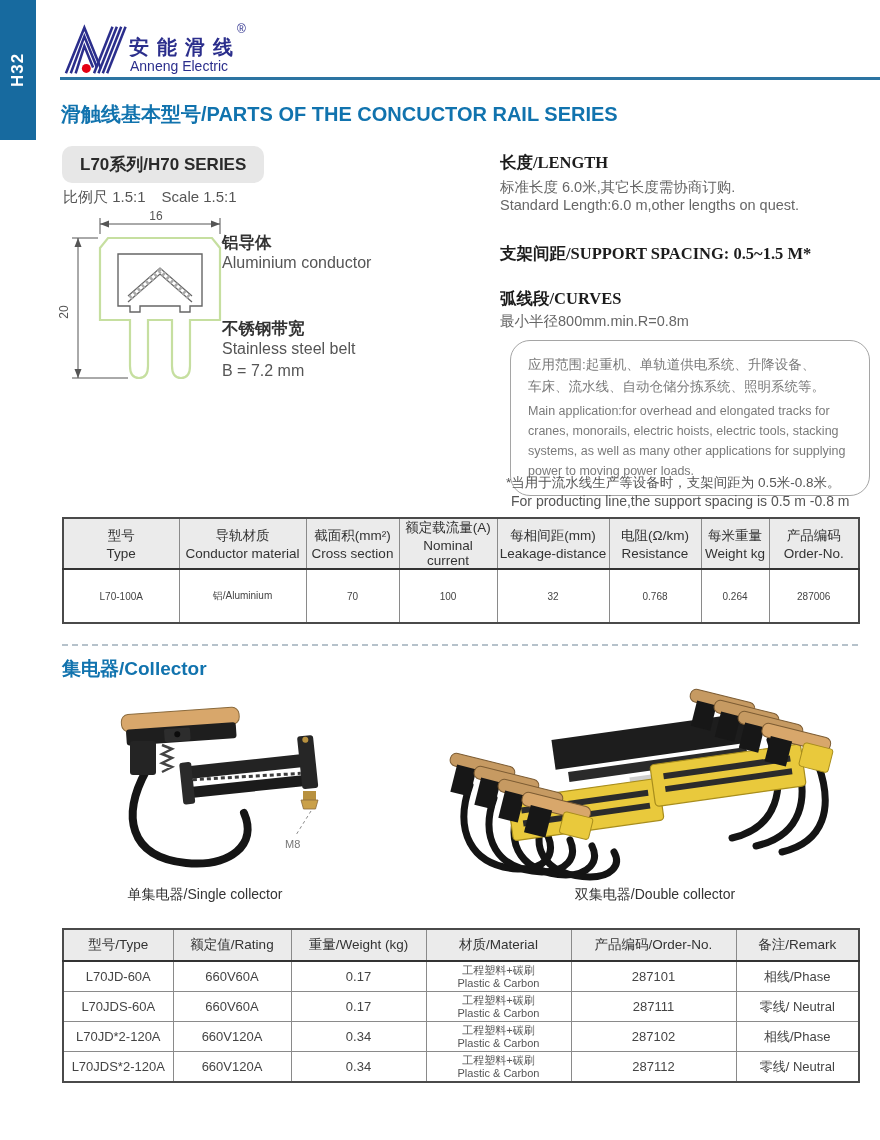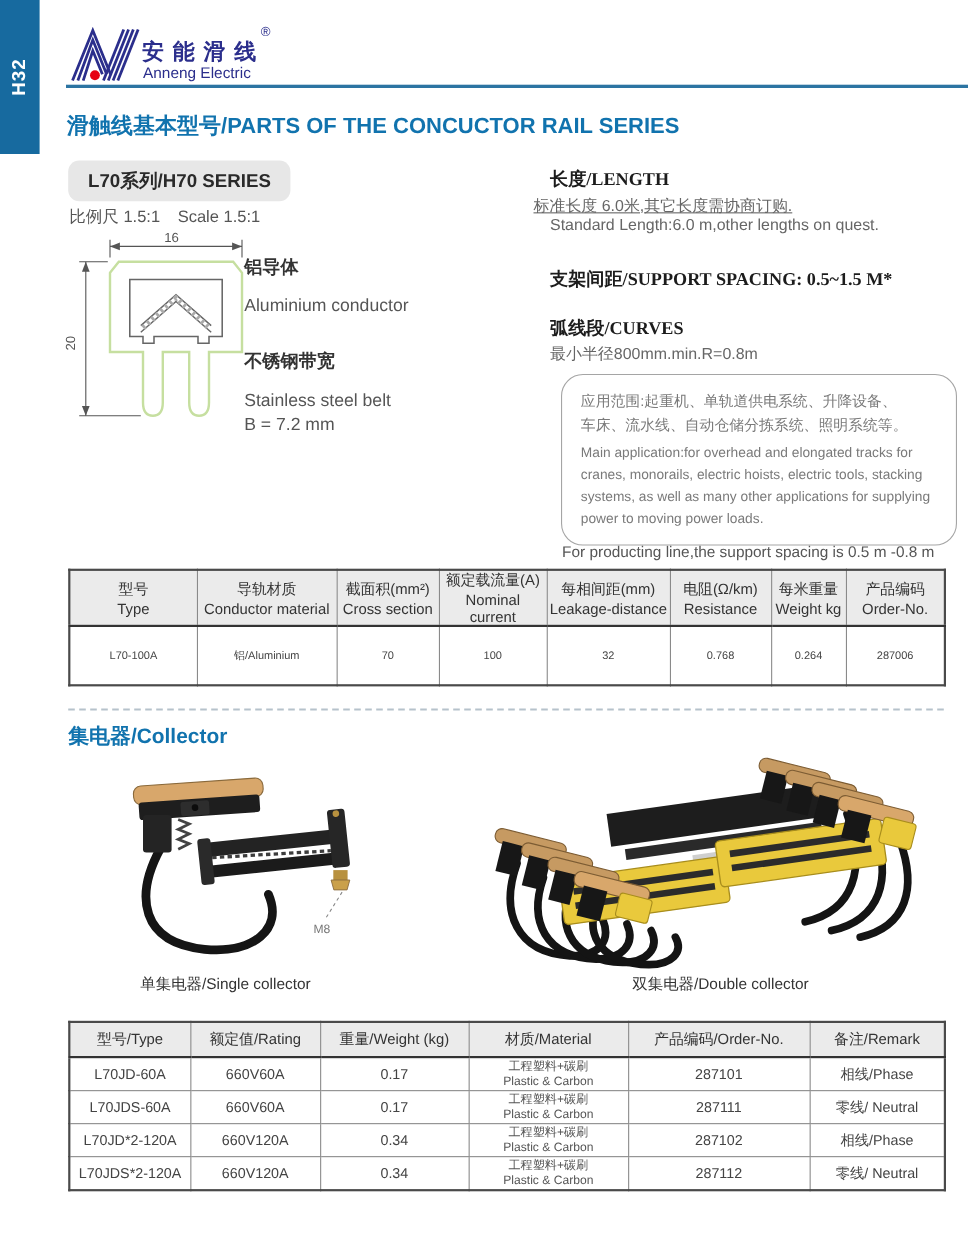--- a/index.html
+++ b/index.html
@@ -28,21 +28,21 @@
   .page-title { left:61px; top:101px; color:#1173ae; font-size:20px; font-weight:bold; }
 
   .series-badge {
     left:62px; top:146px; background:#e7e7e7; border-radius:10px;
     padding:7px 18px; font-size:17px; font-weight:bold; color:#2a2a2a;
   }
   .scale-note { left:63px; top:188px; font-size:15px; color:#555; }
   .scale-note span { margin-right:16px; }
 
   .lbl-cn { font-size:16.5px; font-weight:bold; color:#333; }
-  .lbl-en { font-size:16px; color:#555;margin-top:16px; }
+  .lbl-en { font-size:16px; color:#555; }
 
   .spec-head { font-size:16.5px; font-weight:bold; color:#1c1c1c;font-family:Liberation Serif, serif; }
   .spec-line { font-size:14.5px; color:#666; }
 
   .app-box {
     left:510px; top:340px; width:324px; border:1.5px solid #a5a5a5;
     border-radius:20px; padding:13px 17px; color:#7a7a7a;
   }
   .app-box .cn { font-size:13.5px; line-height:1.65; }
   .app-box .en { font-size:12.5px; line-height:1.62; margin-top:2px; }
@@ -128,32 +128,33 @@
     <polyline points="78,90 108,63 138,90" fill="none" stroke="#aaa" stroke-width="5" stroke-dasharray="2.5 3"></polyline>
   </svg>
 
   <div class="abs lbl-cn" style="left:222px; top:232px;">铝导体</div>
   <div class="abs lbl-en" style="left:222px; top:254px;">Aluminium conductor</div>
   <div class="abs lbl-cn" style="left:222px; top:318px;">不锈钢带宽</div>
   <div class="abs lbl-en" style="left:222px; top:340px;">Stainless steel belt</div>
   <div class="abs lbl-en" style="left:222px; top:362px;">B = 7.2 mm</div>
 
   <div class="abs spec-head" style="left:500px; top:152px;">长度/LENGTH</div>
-  <div class="abs spec-line" style="left:485px; top:178px;text-decoration:underline;">标准长度 6.0米,其它长度需协商订购.</div>
+  <div class="abs spec-line" style="left:500px; top:178px;">标准长度 6.0米,其它长度需协商订购.</div>
   <div class="abs spec-line" style="left:500px; top:197px;">Standard Length:6.0 m,other lengths on quest.</div>
   <div class="abs spec-head" style="left:500px; top:243px;">支架间距/SUPPORT SPACING: 0.5~1.5 M*</div>
   <div class="abs spec-head" style="left:500px; top:288px;">弧线段/CURVES</div>
   <div class="abs spec-line" style="left:500px; top:312px;">最小半径800mm.min.R=0.8m</div>
 
   <div class="abs app-box">
     <div class="cn">应用范围:起重机、单轨道供电系统、升降设备、</div>
     <div class="cn">车床、流水线、自动仓储分拣系统、照明系统等。</div>
     <div class="en">Main application:for overhead and elongated tracks for cranes, monorails, electric hoists, electric tools, stacking systems, as well as many other applications for supplying power to moving power loads.</div>
   </div>
 
+  <div class="abs footnote" style="left:506px; top:474px;">*当用于流水线生产等设备时，支架间距为 0.5米-0.8米。</div>
   <div class="abs footnote" style="left:511px; top:493px; font-size:14px;">For producting line,the support spacing is 0.5 m -0.8 m</div>
 
   <table class="abs spec" id="rail-table">
     <colgroup>
       <col style="width:116px">
         <col style="width:127px">
         <col style="width:93px">
         <col style="width:98px">
       <col style="width:112px">
         <col style="width:92px">

